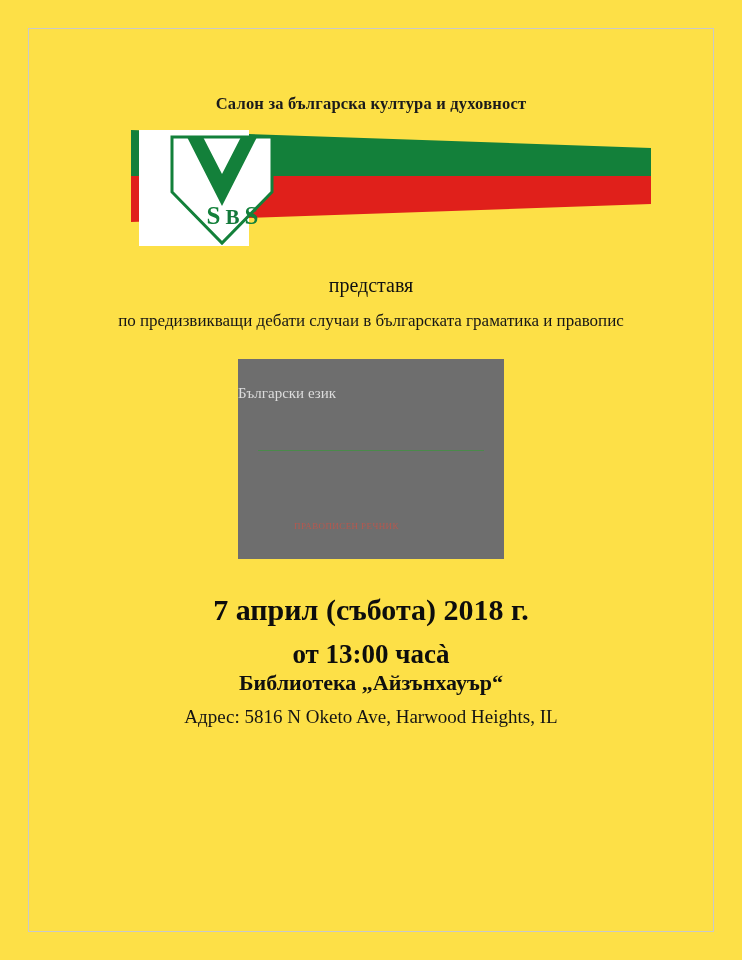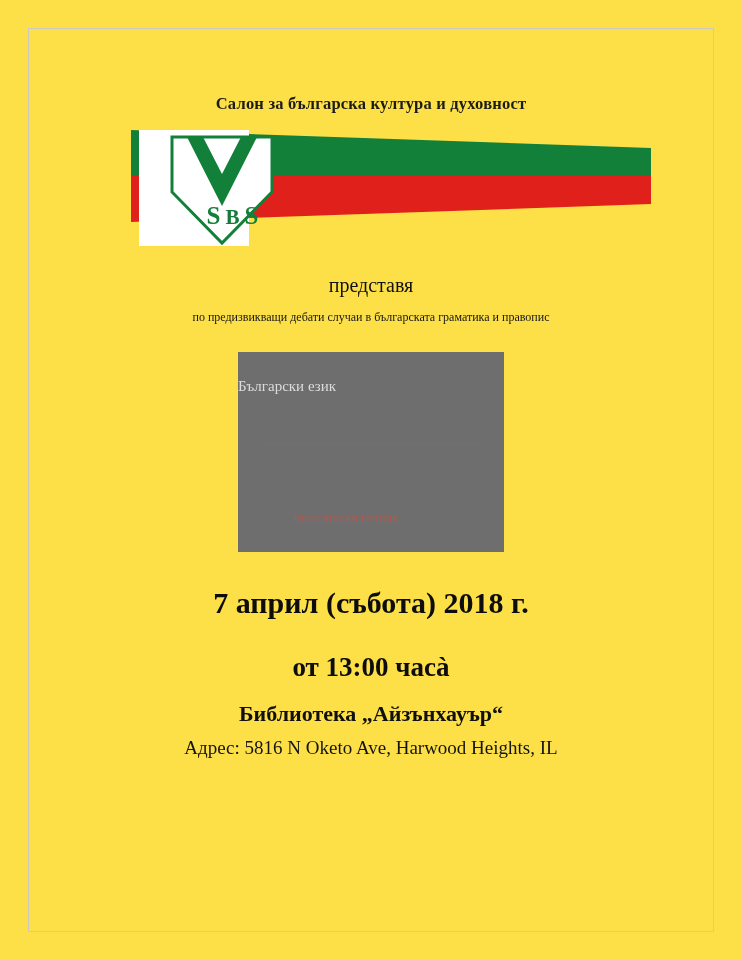--- a/index.html
+++ b/index.html
@@ -103,21 +103,21 @@
   .lecture-title {
     margin-top: 16px;
     font-size: 27.5px;
     font-weight: bold;
     color: #101010;
     letter-spacing: 0.2px;
   }
   .subtitle {
     margin: 12px auto 0 auto;
     width: 540px;
-    font-size: 12px;
+    font-size: 17px;
     line-height: 1.42;
     color: #161616;
   }
 
   
   .image-box {
     position: relative;
     width: 266px;
     height: 200px;
     margin: 26px auto 0 auto;
@@ -153,27 +153,26 @@
   }
 
   
   .event-date {
     margin-top: 34px;
     font-size: 30px;
     font-weight: bold;
     color: #0d0d0d;
   }
   .event-time {
-    margin-top: 32px;
+    margin-top: 12px;
     font-size: 27px;
     font-weight: bold;
     color: #0d0d0d;
   }
   .venue {
-    margin-top: 18px;
     font-size: 22px;
     font-weight: bold;
     color: #101010;
   }
   .address {
     margin-top: 10px;
     font-size: 19px;
     color: #141414;
   }
   .free-entry {

